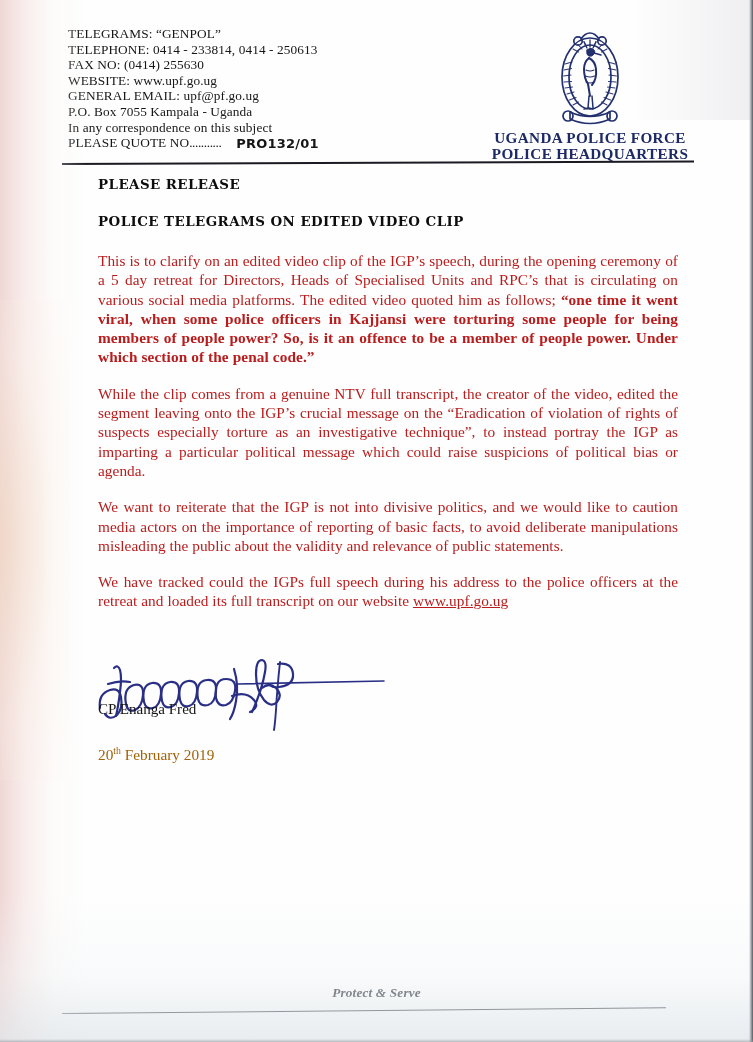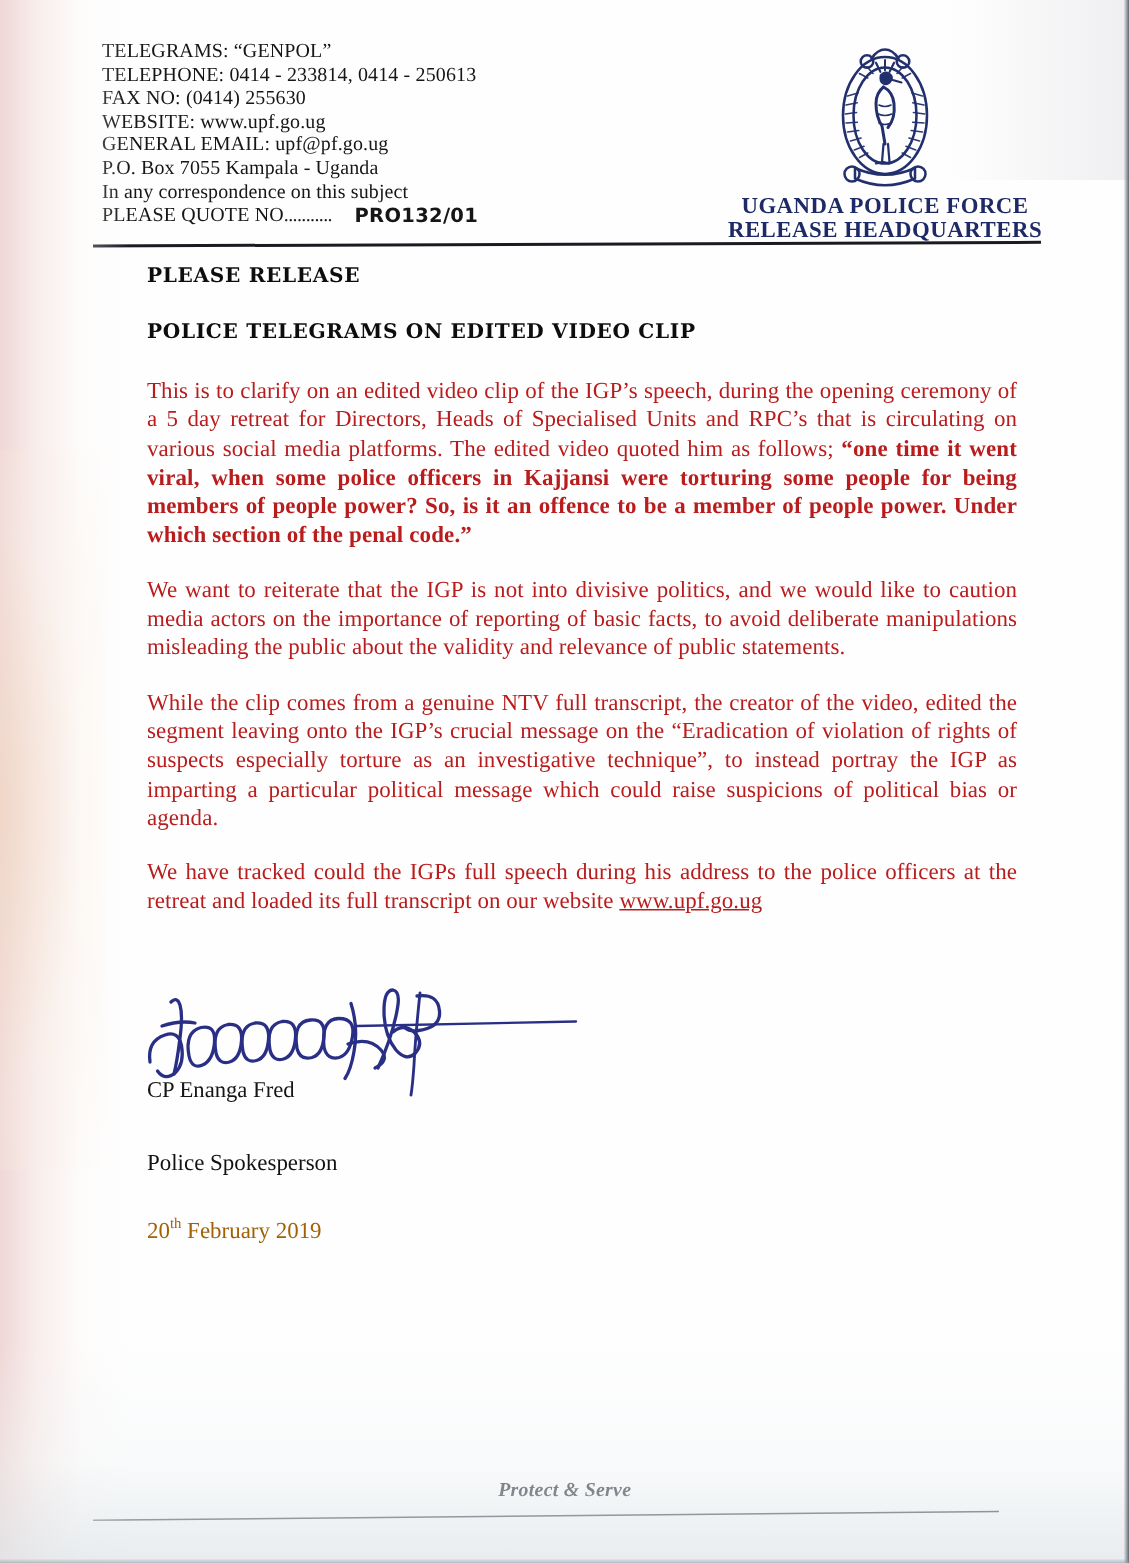--- a/index.html
+++ b/index.html
@@ -199,21 +199,21 @@
     left: -6px;
     top: -6px;
     width: 300px;
     height: 80px;
     pointer-events: none;
   }
   .sig-name {
     position: relative;
     font-size: 15.1px;
     line-height: 19px;
-    margin-top: 58px;
+    margin-top: 40px;
     color: #151515;
   }
   .sig-role {
     font-size: 15.3px;
     line-height: 19px;
     margin-top: 29px;
     color: #121212;
   }
   .sig-date {
     font-size: 15.3px;
@@ -321,35 +321,35 @@
           <path d="M36 20 l-3 -6 M39 19 l0 -7 M42 20 l3 -6" stroke-width="1.3"></path>
           <path d="M43 25 l7 2" stroke-width="1.4"></path>
 
           <path d="M35 42 q4 2 8 0 M34.5 48 q4.5 2 9 0 M35 54 q4 2 8 0" stroke-width="1.1"></path>
 
           <path d="M38 68 l-1 12 M41 68 l1 12" stroke-width="1.5"></path>
           <path d="M33 81 l5 -1 l4 1" stroke-width="1.4"></path>
         </g>
       </svg>
       <div class="org-name">UGANDA POLICE FORCE</div>
-      <div class="org-name">RELEASE HEADQUARTERS</div>
+      <div class="org-name">POLICE HEADQUARTERS</div>
     </div>
 
     <div class="header-rule"></div>
   </div>
 
   <div class="doc-body">
     <div class="heading heading-1">PLEASE RELEASE</div>
     <div class="heading heading-2">POLICE TELEGRAMS ON EDITED VIDEO CLIP</div>
 
     <p class="para"><span>This is to clarify on an edited video clip of the IGP’s speech, during the opening ceremony of a 5 day retreat for Directors, Heads of Specialised Units and RPC’s that is circulating on various social media platforms.  The edited video quoted him as follows; </span><span class="bold-quote">“one time it went viral, when some police officers in Kajjansi were torturing some people for being members of people power?  So, is it an offence to be a member of people power.  Under which section of the penal code.”</span></p>
 
+    <p class="para">While the clip comes from a genuine NTV full transcript, the creator of the video, edited the segment leaving onto the IGP’s crucial message on the “Eradication of violation of rights of suspects especially torture as an investigative technique”, to instead portray the IGP as imparting a particular political message which could raise suspicions of political bias or agenda.</p>
+
     <p class="para">We want to reiterate that the IGP is not into divisive politics, and we would like to caution media actors on the importance of reporting of basic facts, to avoid deliberate manipulations misleading the public about the validity and relevance of public statements.</p>
-
-    <p class="para">While the clip comes from a genuine NTV full transcript, the creator of the video, edited the segment leaving onto the IGP’s crucial message on the “Eradication of violation of rights of suspects especially torture as an investigative technique”, to instead portray the IGP as imparting a particular political message which could raise suspicions of political bias or agenda.</p>
 
     <p class="para"><span>We have tracked could the IGPs full speech during his address to the police officers at the retreat and loaded its full transcript on our website </span><span class="website-link">www.upf.go.ug</span></p>
   </div>
 
   <div class="sig-block">
     <svg class="sig-art" width="300" height="80" viewBox="0 0 300 80" aria-hidden="true">
       <g fill="none" stroke="#2a2f86" stroke-width="2.2" stroke-linecap="round" stroke-linejoin="round">
         <path d="M8 54 q-2 -14 10 -18 q9 -3 11 7 q2 12 -4 18 q-7 6 -12 -1"></path>
         <path d="M22 14 q4 -4 6 2 q2 7 0 22 q-2 16 -4 24"></path>
         <path d="M16 30 q12 -4 22 -2"></path>
@@ -361,21 +361,20 @@
         <path d="M124 44 q-2 -19 10 -19 q11 0 9 12 q-2 12 -9 14 q-8 2 -10 -7"></path>
         <path d="M142 15 q5 16 2 32 q-2 12 -6 18"></path>
         <path d="M140 42 q14 -5 22 4 q6 7 -4 12"></path>
         <path d="M160 58 q10 -22 13 -40 q2 -11 -3 -12 q-6 0 -6 14 q0 16 8 26 q7 8 13 2 q6 -7 -1 -14 q-7 -6 -14 0"></path>
         <path d="M186 10 q14 -2 15 10 q1 11 -14 13 q-6 1 -9 -2"></path>
         <path d="M188 8 q-3 28 -4 48 q-1 14 -2 20" stroke-width="1.9"></path>
         <path d="M146 30 L292 27" stroke-width="1.6"></path>
       </g>
     </svg>
     <div class="sig-name">CP Enanga Fred</div>
-    <div class="sig-role">Police Spokesperson</div>
     <div class="sig-date"><span>20</span><sup>th</sup><span> February 2019</span></div>
   </div>
 
   <div class="footer-motto">Protect &amp; Serve</div>
   <div class="footer-rule"></div>
 
   <div class="scan-tint-left"></div>
   <div class="scan-tint-left-warm"></div>
   <div class="scan-tint-topright"></div>
   <div class="scan-tint-bottom"></div>

